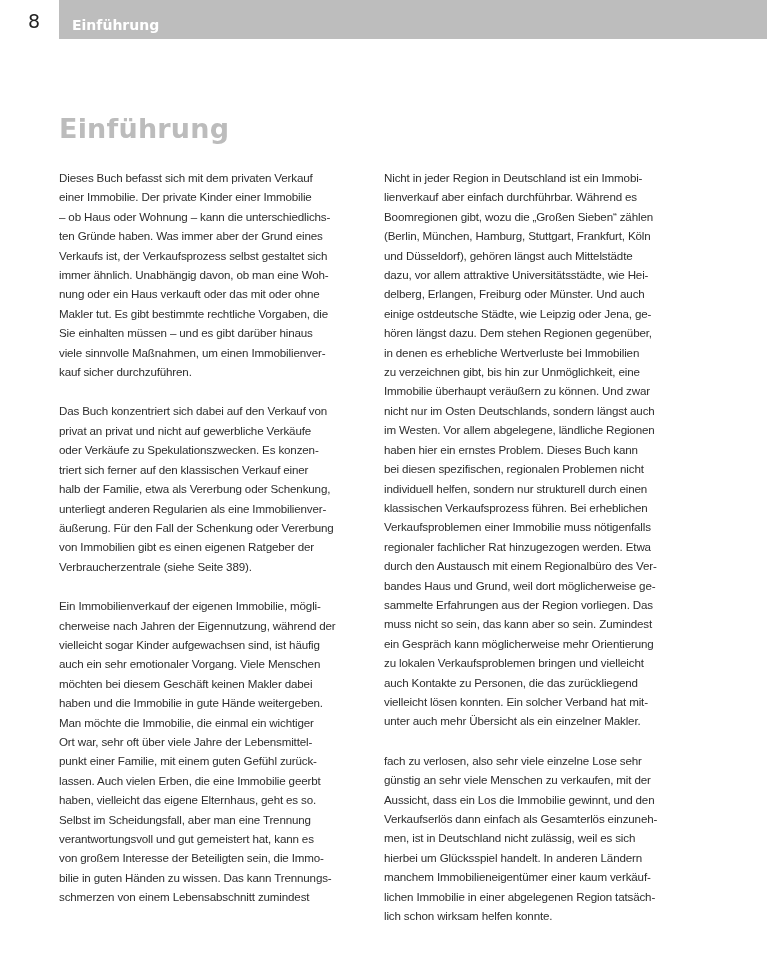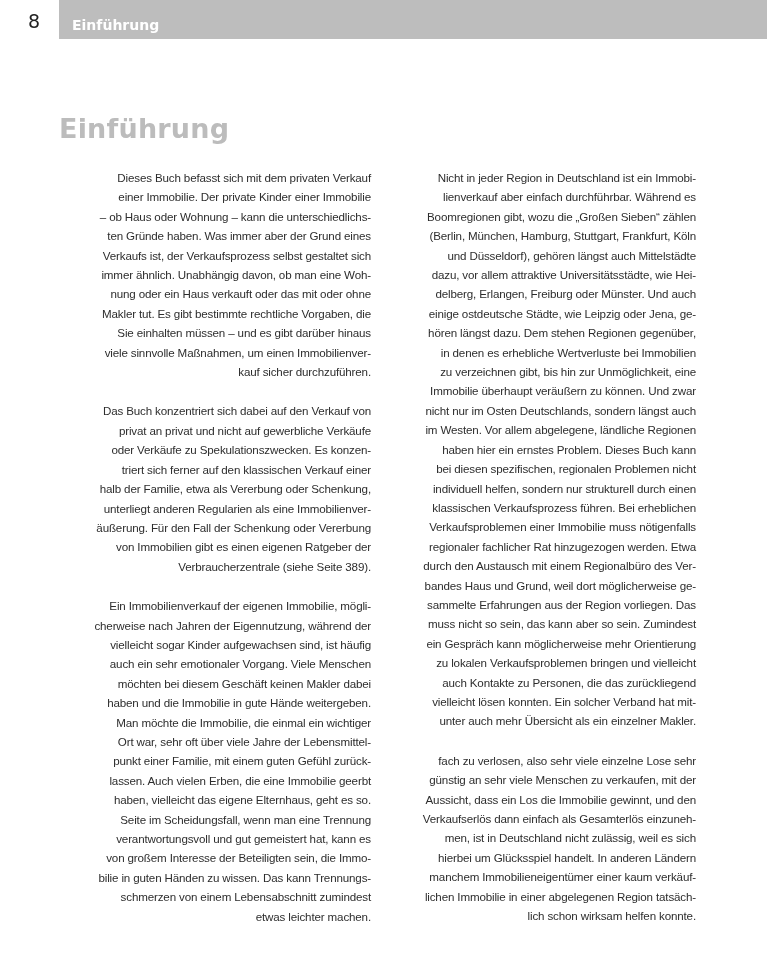--- a/index.html
+++ b/index.html
@@ -9,21 +9,21 @@
                  font-family: "DejaVu Sans", sans-serif; }
   .header-bar { position: absolute; left: 59px; top: 0; width: 708px; height: 39px; background: #bdbdbd; }
   .header-title { position: absolute; left: 13px; top: 17px; font-size: 14px; font-weight: bold;
                   color: #ffffff; font-family: "DejaVu Sans", sans-serif; }
   .chapter-title { position: absolute; left: 59px; top: 113px; font-size: 27px; font-weight: bold;
                    color: #bcbcbc; letter-spacing: 0.2px; font-family: "DejaVu Sans", sans-serif; margin: 0; }
   .col { position: absolute; top: 168px; width: 312px; }
   .col-left { left: 59px; }
   .col-right { left: 384px; }
   .col p { margin: 0 0 20px 0; font-size: 11.6px; line-height: 19.4px; letter-spacing: -0.15px;
-           font-family: "Liberation Sans", sans-serif; color: #2d2d2d; text-align: right; }
+           font-family: "Liberation Sans", sans-serif; color: #2d2d2d; }
   .col p span.line { display: block; white-space: nowrap; }
 </style>
 </head>
 <body>
 
 <div class="page-number">8</div>
 <div class="header-bar">
   <span class="header-title">Einführung</span>
 </div>
 
@@ -59,26 +59,25 @@
       <span class="line">cherweise nach Jahren der Eigennutzung, während der</span>
       <span class="line">vielleicht sogar Kinder aufgewachsen sind, ist häufig</span>
       <span class="line">auch ein sehr emotionaler Vorgang. Viele Menschen</span>
       <span class="line">möchten bei diesem Geschäft keinen Makler dabei</span>
       <span class="line">haben und die Immobilie in gute Hände weitergeben.</span>
       <span class="line">Man möchte die Immobilie, die einmal ein wichtiger</span>
       <span class="line">Ort war, sehr oft über viele Jahre der Lebensmittel-</span>
       <span class="line">punkt einer Familie, mit einem guten Gefühl zurück-</span>
       <span class="line">lassen. Auch vielen Erben, die eine Immobilie geerbt</span>
       <span class="line">haben, vielleicht das eigene Elternhaus, geht es so.</span>
-      <span class="line">Seite im Scheidungsfall, wenn man eine Trennung</span>
+      <span class="line">Selbst im Scheidungsfall, aber man eine Trennung</span>
       <span class="line">verantwortungsvoll und gut gemeistert hat, kann es</span>
       <span class="line">von großem Interesse der Beteiligten sein, die Immo-</span>
       <span class="line">bilie in guten Händen zu wissen. Das kann Trennungs-</span>
       <span class="line">schmerzen von einem Lebensabschnitt zumindest</span>
-      <span class="line">etwas leichter machen.</span>
     </p>
   </div>
 <div class="col col-right">
     <p>
       <span class="line">Nicht in jeder Region in Deutschland ist ein Immobi-</span>
       <span class="line">lienverkauf aber einfach durchführbar. Während es</span>
       <span class="line">Boomregionen gibt, wozu die „Großen Sieben“ zählen</span>
       <span class="line">(Berlin, München, Hamburg, Stuttgart, Frankfurt, Köln</span>
       <span class="line">und Düsseldorf), gehören längst auch Mittelstädte</span>
       <span class="line">dazu, vor allem attraktive Universitätsstädte, wie Hei-</span>

